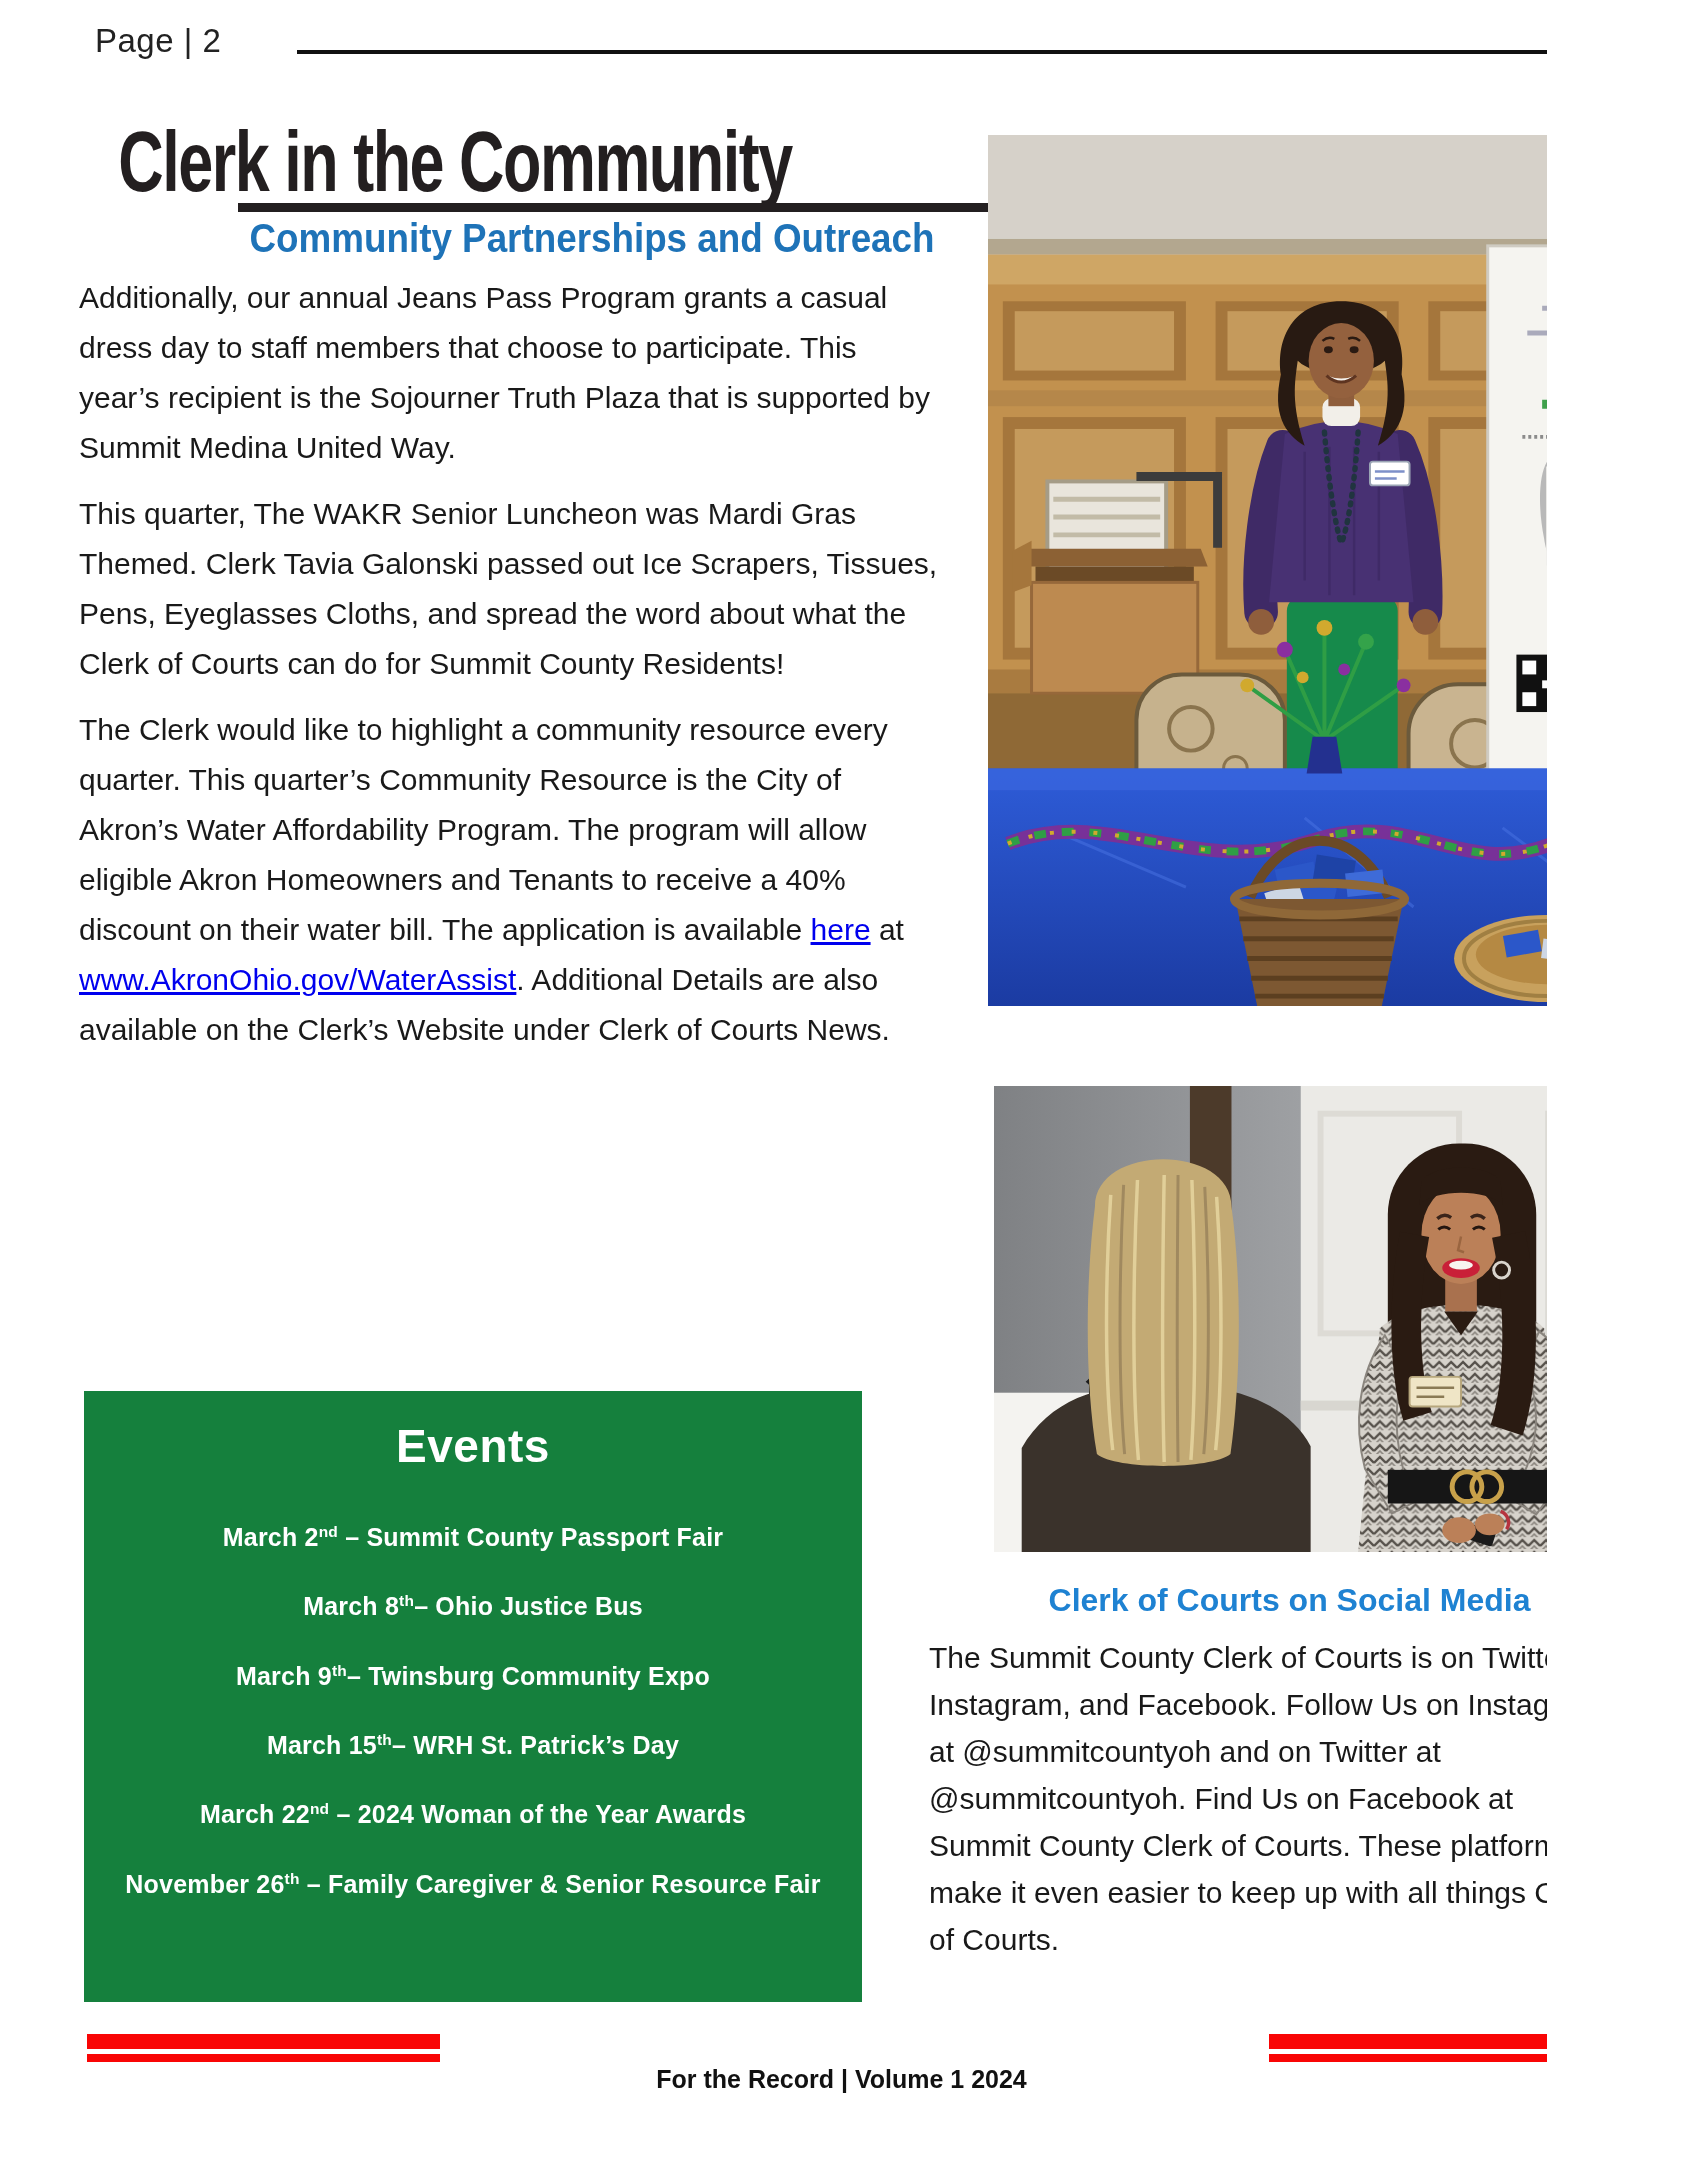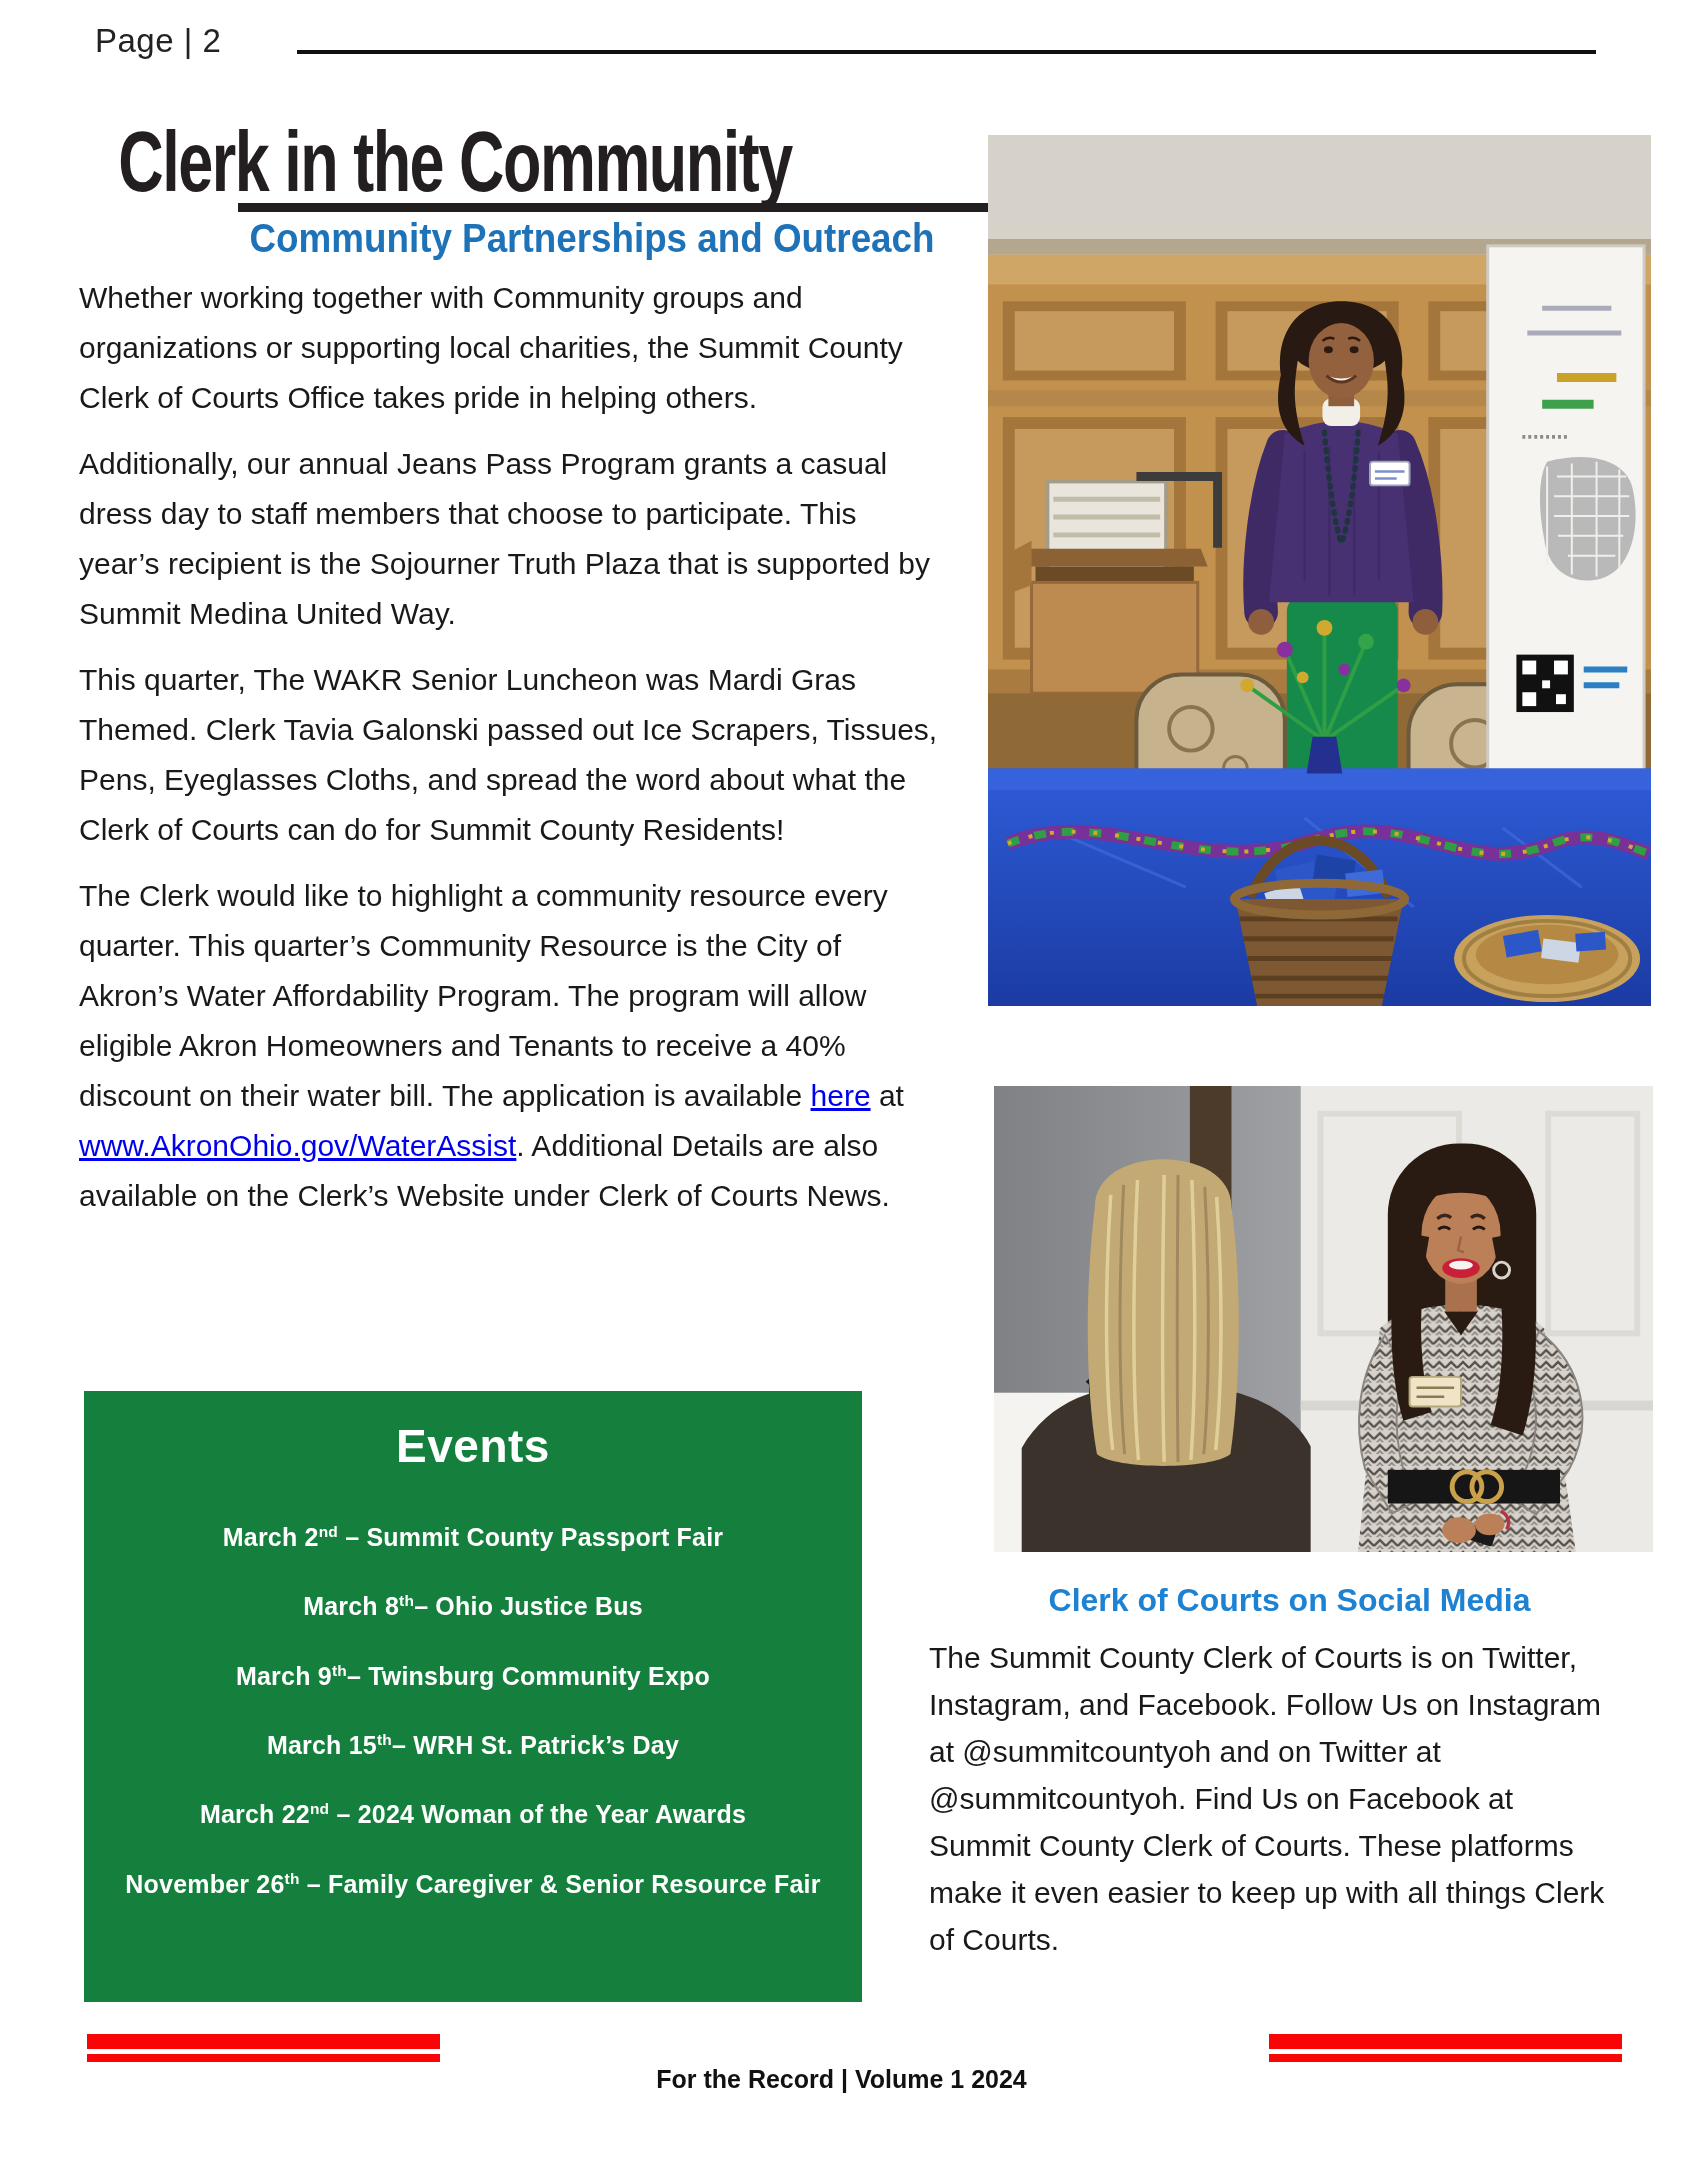--- a/index.html
+++ b/index.html
@@ -1,18 +1,18 @@
 <!DOCTYPE html>
 <html><head>
 <meta charset="utf-8">
 <style>
   * { margin:0; padding:0; box-sizing:border-box; }
   html,body { background:#ffffff; }
   body { font-family:"Liberation Sans", sans-serif; color:#1c1c1c; }
-  .page { position:relative; width:1683px; height:2178px; background:#fff; overflow:hidden; }
+  .page { position:relative; width:1547px; height:2178px; background:#fff; overflow:hidden; }
 
   .page-label { position:absolute; left:95px; top:22px; font-size:33px; color:#222; letter-spacing:0.5px; }
   .header-rule { position:absolute; left:297px; top:50px; width:1299px; height:4px; background:#111; }
 
   .masthead { position:absolute; left:0; top:119px; width:1184px; }
   .page-title { display:inline-block; font-size:85px; font-weight:bold; color:#231f20; letter-spacing:-2px; transform:scaleX(.74); transform-origin:center; white-space:nowrap; line-height:1; }
   .title-rule { position:absolute; left:238px; top:203px; width:756px; height:9px; background:#231f20; }
   .page-subtitle { position:absolute; left:0; top:216px; width:1184px; text-align:center; font-size:40px; font-weight:bold; color:#1e73b8; transform:scaleX(.92); transform-origin:center; white-space:nowrap; }
 
   .article { position:absolute; left:79px; top:273px; width:863px; font-size:30px; line-height:50px; color:#191919; }
@@ -49,21 +49,20 @@
   <div class="page-label">Page | 2</div>
   <div class="header-rule"></div>
 
   <div class="masthead">
     <div class="page-title">Clerk in the Community</div>
   </div>
   <div class="title-rule"></div>
   <div class="page-subtitle">Community Partnerships and Outreach</div>
 
   <div class="article">
-    <p>Whether working together with Community groups and organizations or supporting local charities, the Summit County Clerk of Courts Office takes pride in helping others.</p>
     <p>Additionally, our annual Jeans Pass Program grants a casual dress day to staff members that choose to participate. This year’s recipient is the Sojourner Truth Plaza that is supported by Summit Medina United Way.</p>
     <p>This quarter, The WAKR Senior Luncheon was Mardi Gras Themed. Clerk Tavia Galonski passed out Ice Scrapers, Tissues, Pens, Eyeglasses Cloths, and spread the word about what the Clerk of Courts can do for Summit County Residents!</p>
     <p><span>The Clerk would like to highlight a community resource every quarter. This quarter’s Community Resource is the City of Akron’s Water Affordability Program. The program will allow eligible Akron Homeowners and Tenants to receive a 40% discount on their water bill.  The application is available </span><a href="#">here</a><span> at </span><a href="#">www.AkronOhio.gov/WaterAssist</a><span>. Additional Details are also available on the Clerk’s Website under Clerk of Courts News.</span></p>
   </div>
 
   <div class="events-box">
     <div class="events-title">Events</div>
     <div class="events-list">
       <div class="event"><span>March 2</span><sup>nd</sup><span> – Summit County Passport Fair</span></div>
       <div class="event"><span>March 8</span><sup>th</sup><span>– Ohio Justice Bus</span></div>

